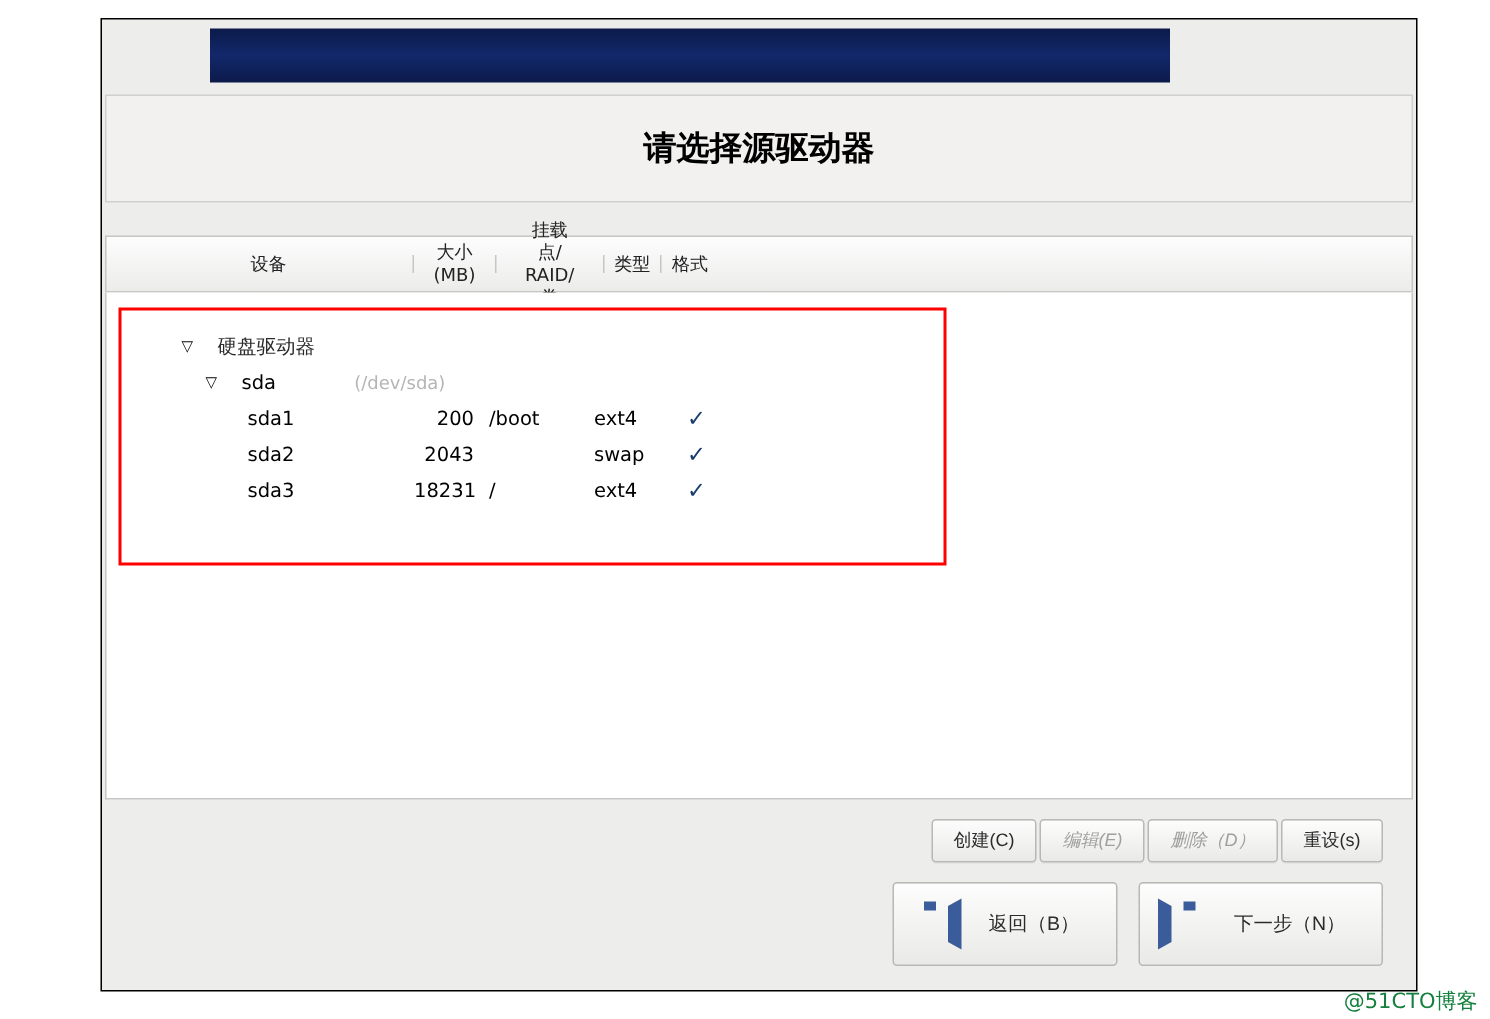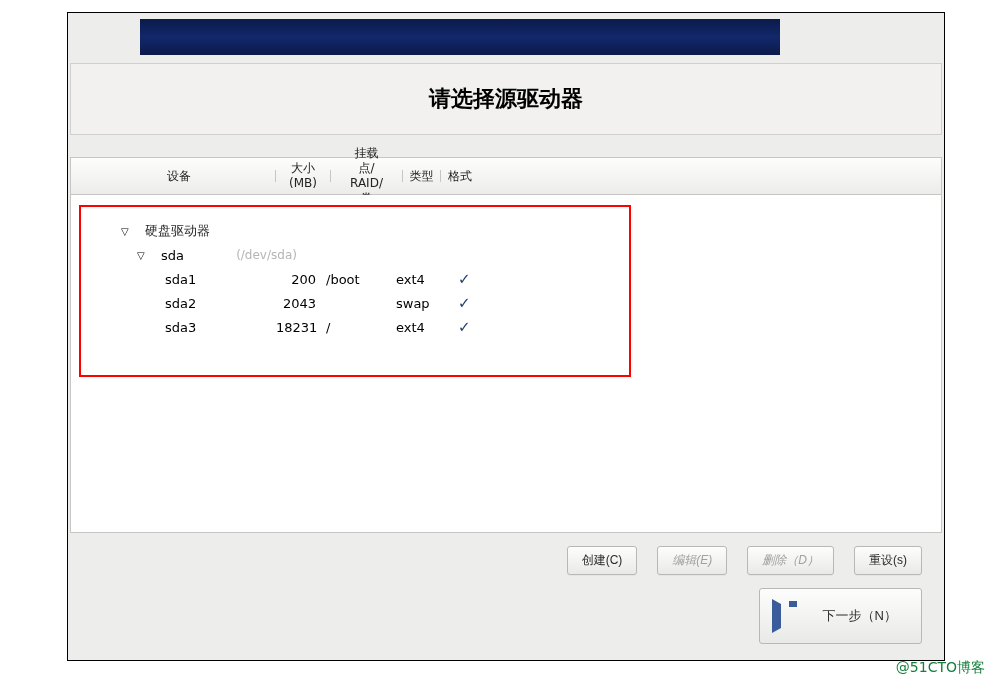--- a/index.html
+++ b/index.html
@@ -122,21 +122,21 @@
     .checkmark { color: #1a3c6e; font-weight: bold; font-size: 15px; }
     .action-row {
       position: absolute;
       left: 2px; right: 2px;
       bottom: 80px;
       height: 40px;
       display: flex;
       align-items: center;
       justify-content: flex-end;
       padding-right: 20px;
-      gap: 20px;
+      gap: 2px;
     }
     .btn {
       background: linear-gradient(to bottom, #fdfdfd 0%, #e9e9e7 100%);
       border: 1px solid #b8b8b6;
       border-radius: 3px;
       padding: 5px 14px;
       font-size: 12px;
       color: #2b2b2b;
       cursor: pointer;
       box-shadow: 0 1px 0 rgba(0,0,0,0.03);
@@ -269,19 +269,23 @@
 
   <div class="action-row">
     <button class="btn">创建(C)</button>
     <button class="btn disabled">编辑(E)</button>
     <button class="btn disabled">删除（D）</button>
     <button class="btn">重设(s)</button>
   </div>
 
   <div class="nav-row">
     <button class="nav-btn">
+      <span class="arrow-left"></span>
+      <span>返回（B）</span>
+    </button>
+    <button class="nav-btn">
       <span class="arrow-right"></span>
       <span>下一步（N）</span>
     </button>
   </div>
 </div>
 
 <div class="watermark">@51CTO博客</div>
 
 </body></html>

